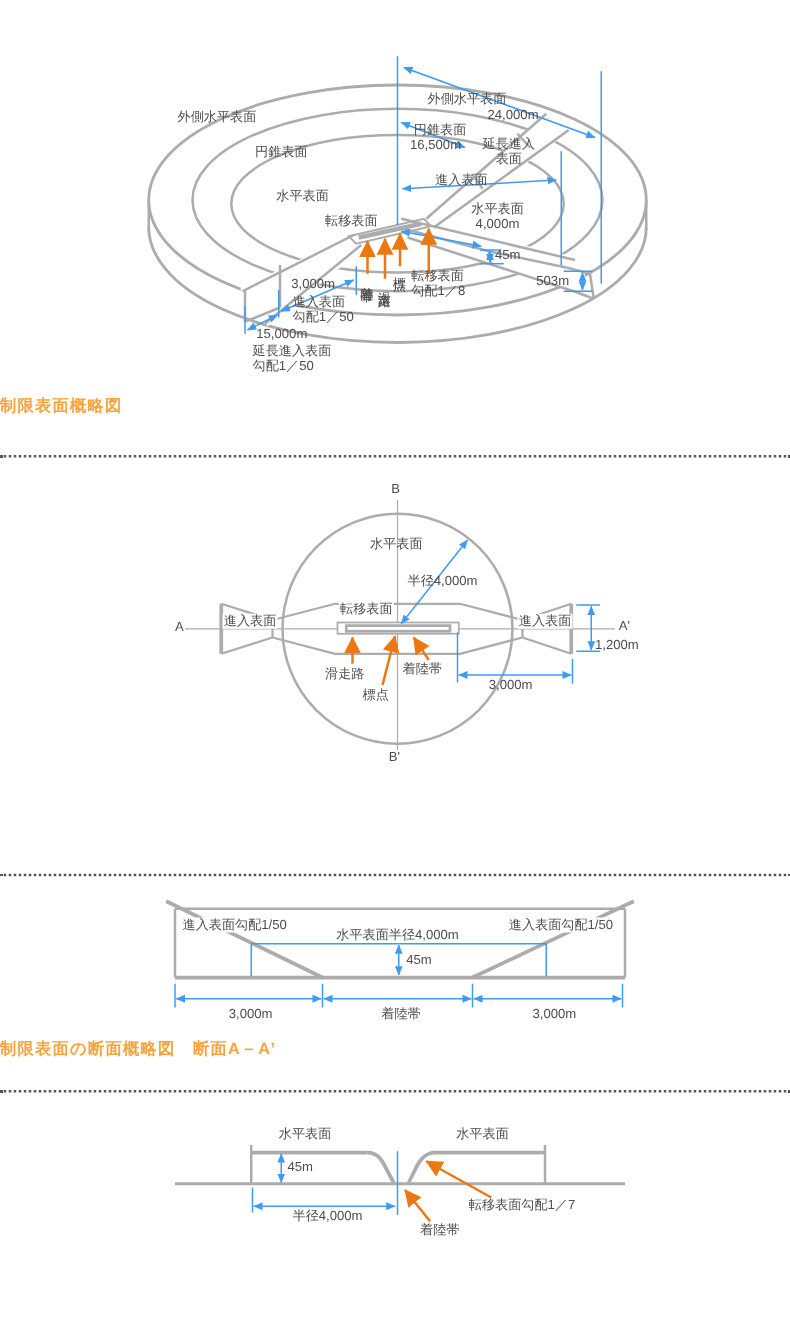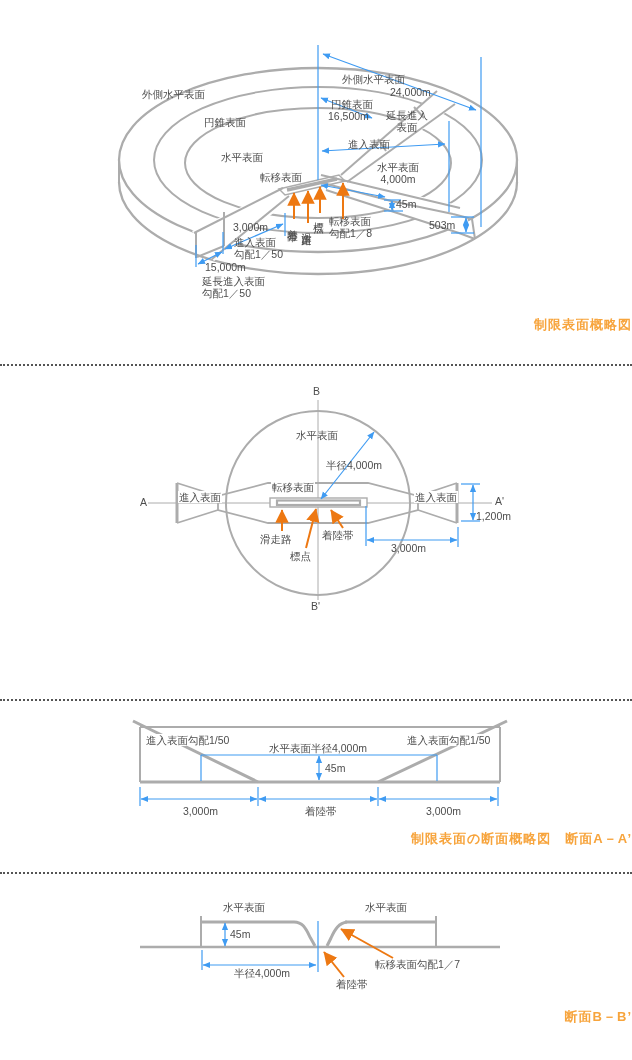--- a/index.html
+++ b/index.html
@@ -3,21 +3,21 @@
 <meta charset="utf-8">
 <style>
   html,body{margin:0;padding:0;background:#fff;}
   #page{position:relative;width:632px;height:1060px;background:#fff;overflow:hidden;
         font-family:"Liberation Sans","DejaVu Sans",sans-serif;}
   svg.linework{position:absolute;left:0;top:0;}
   .lbl{position:absolute;font-size:10.5px;line-height:12px;color:#4d4d4d;white-space:nowrap;}
   .bg{background:#fff;padding:0 1px;}
   .ctr{text-align:center;}
   .vert{writing-mode:vertical-rl;text-orientation:upright;letter-spacing:1px;line-height:11px;}
-  .title{position:absolute;left:0;width:632px;text-align:right;color:#f7a43c;
+  .title{position:absolute;left:0;width:632px;text-align:left;color:#f7a43c;
          font-size:13px;font-weight:bold;letter-spacing:1px;}
   .sep{position:absolute;left:0;width:632px;height:0;border-top:2px dotted #555;}
 </style>
 </head>
 <body>
 
 <div id="page">
 
 <svg class="linework" width="632" height="1060" viewBox="0 0 632 1060">
   <defs>
@@ -215,15 +215,14 @@
 <div class="lbl" style="left:305px;top:805px">着陸帯</div>
 <div class="lbl" style="left:426px;top:805px">3,000m</div>
 <div class="title" style="top:830px">制限表面の断面概略図　断面A－A’</div>
 
 <div class="lbl" style="left:223px;top:901px">水平表面</div>
 <div class="lbl" style="left:365px;top:901px">水平表面</div>
 <div class="lbl" style="left:230px;top:928px">45m</div>
 <div class="lbl" style="left:234px;top:967px">半径4,000m</div>
 <div class="lbl" style="left:336px;top:978px">着陸帯</div>
 <div class="lbl" style="left:375px;top:958px">転移表面勾配1／7</div>
-<div class="title" style="top:1008px">断面B－B’</div>
 
 </div>
 
 </body></html>

